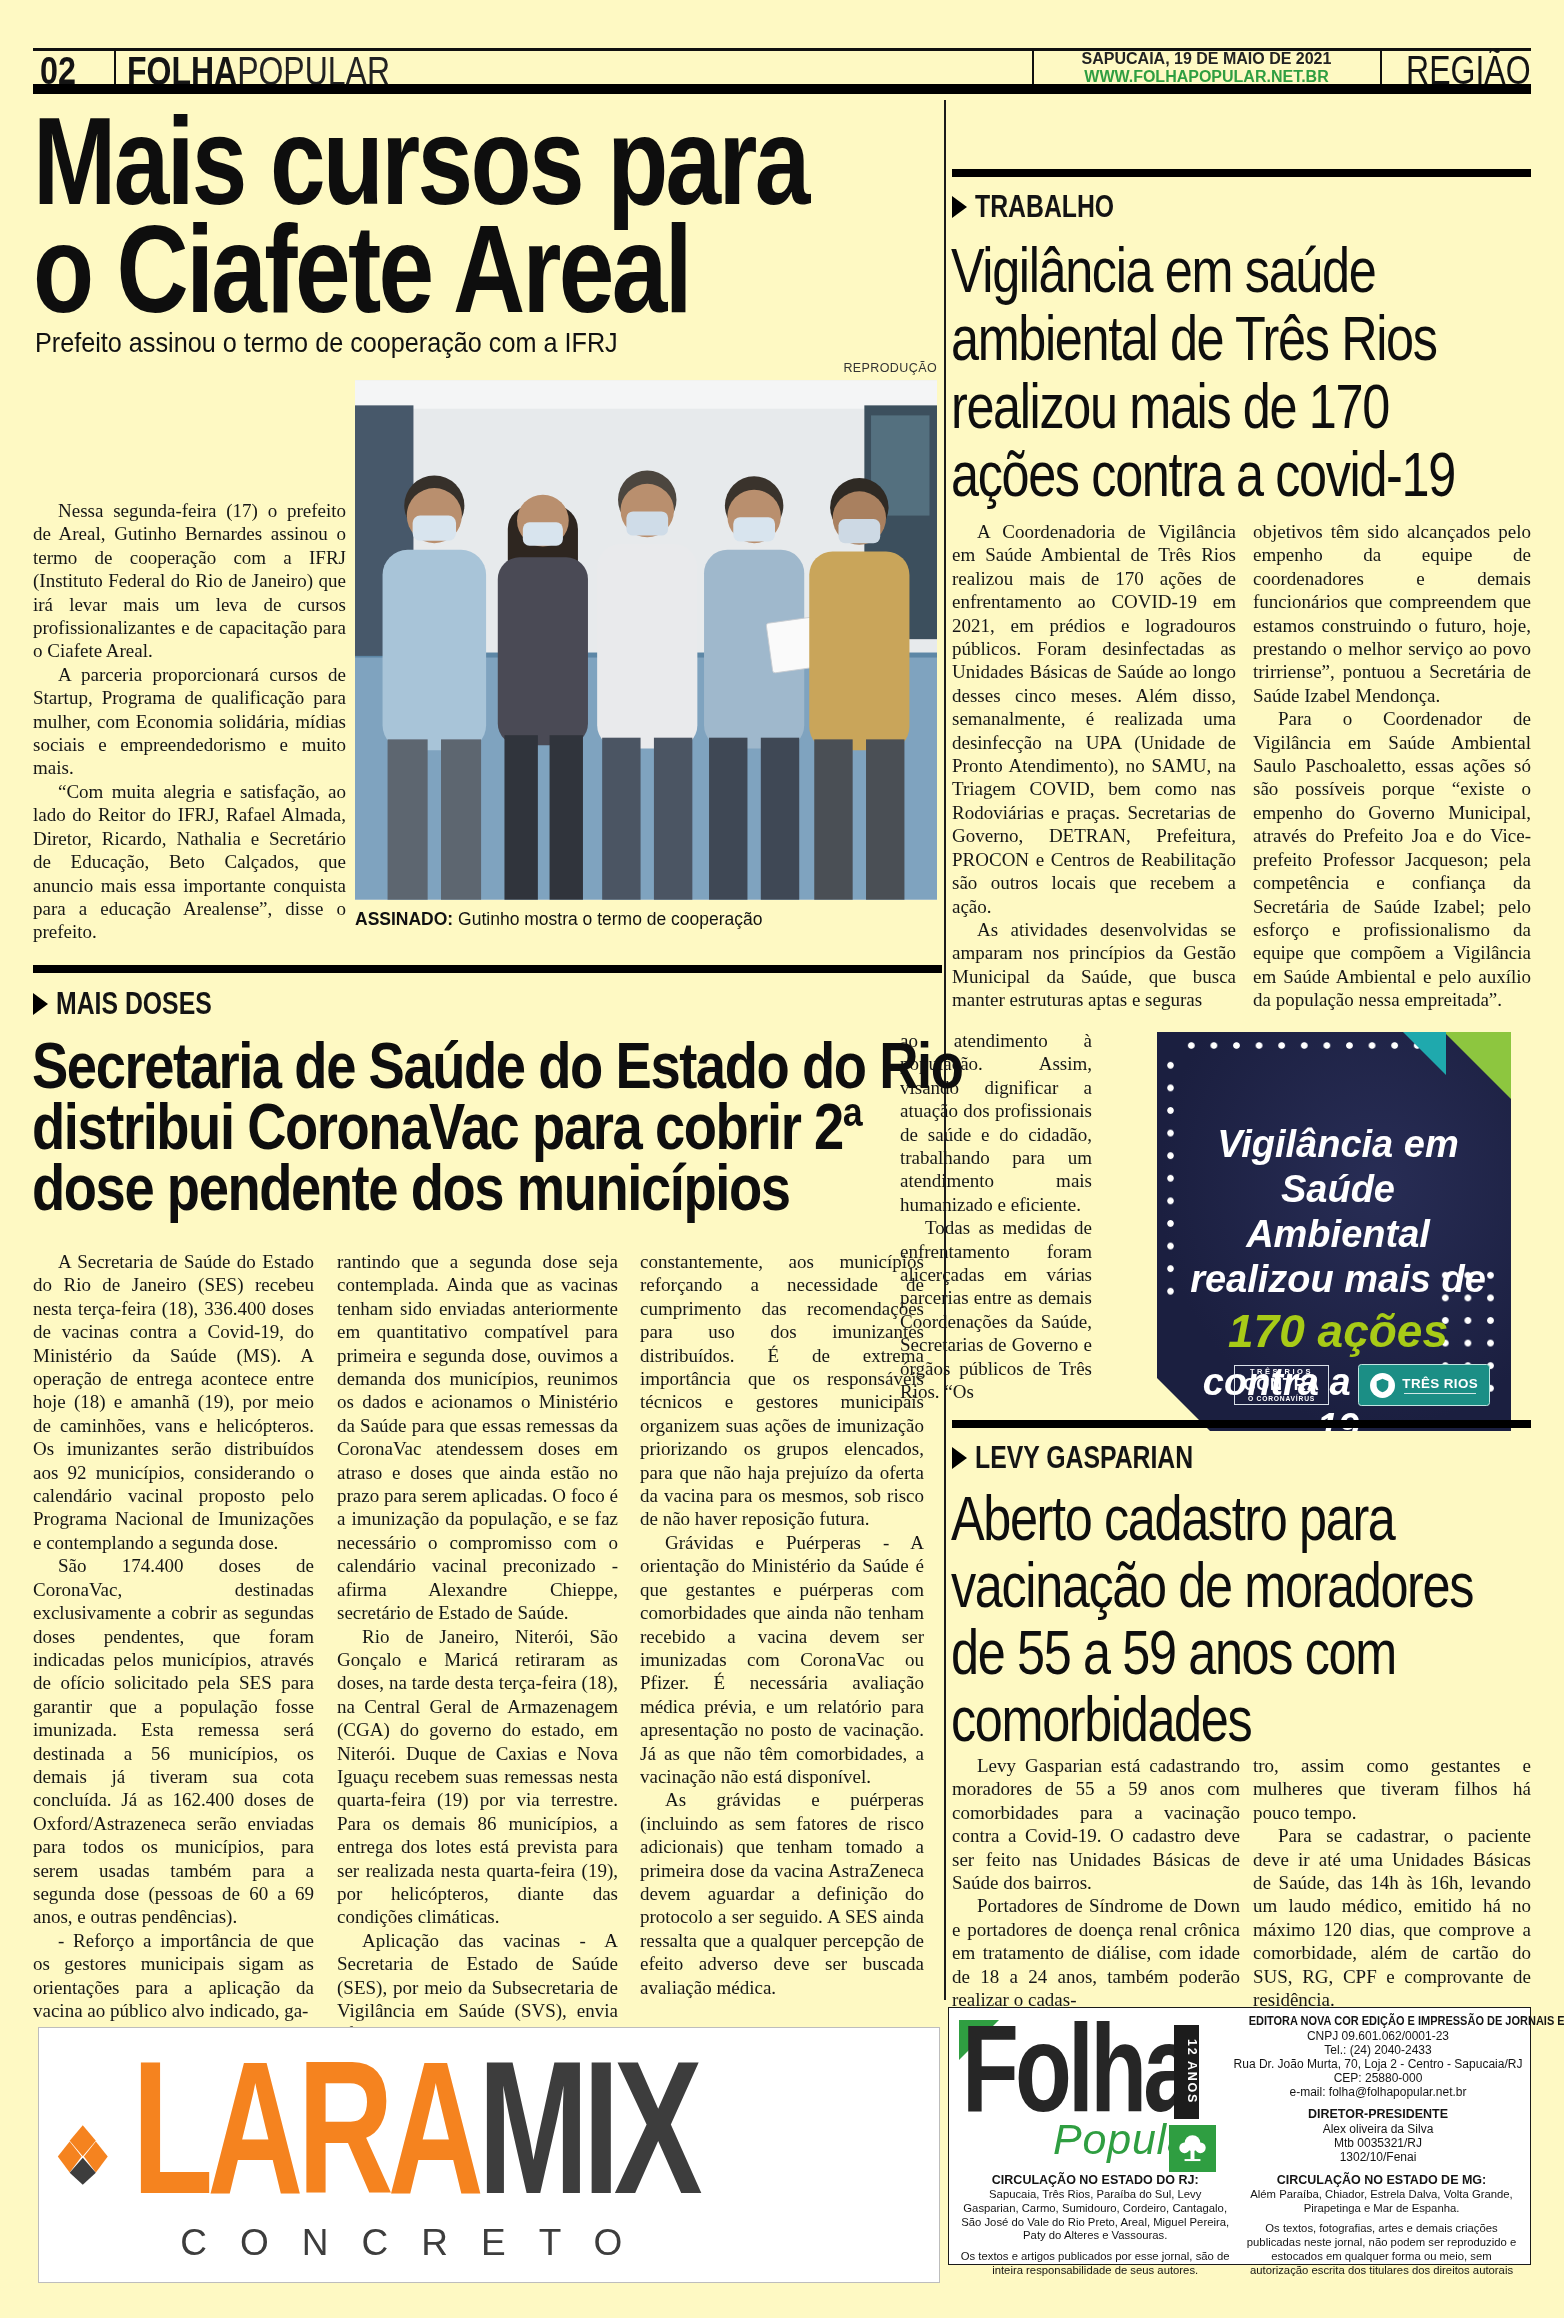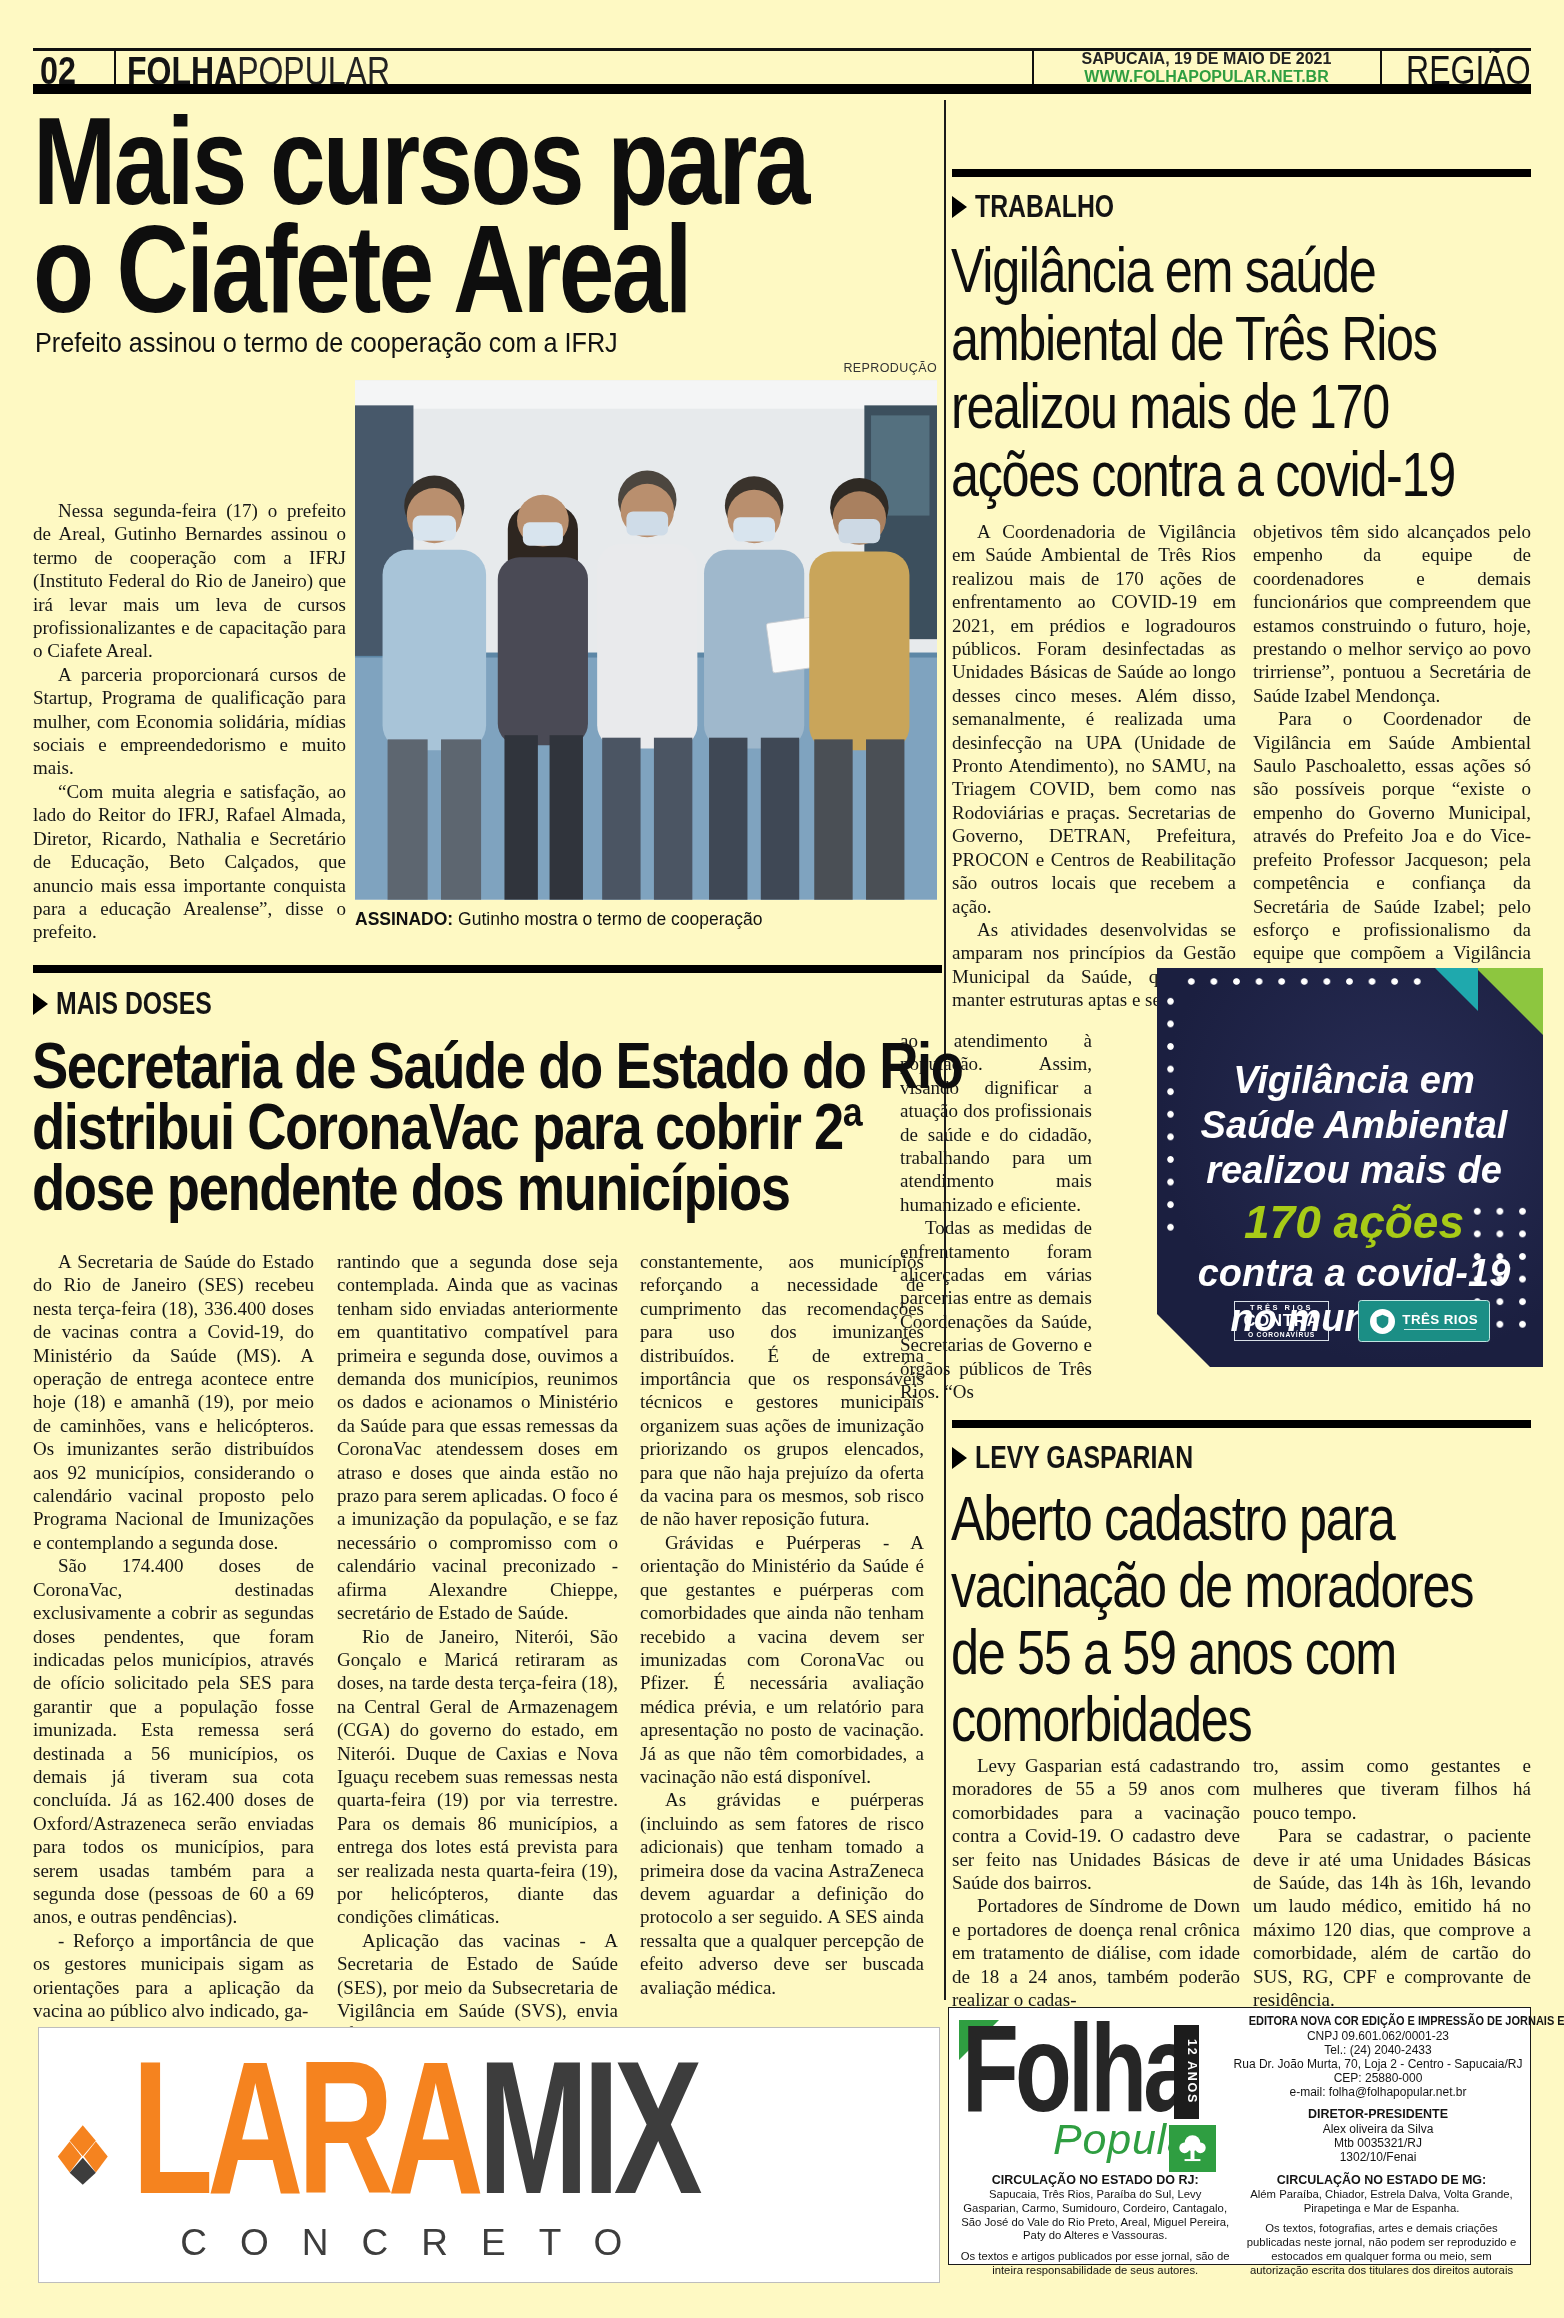--- a/index.html
+++ b/index.html
@@ -197,21 +197,21 @@
     </div>
   <div class="abs body-col cont" style="left:900px;top:1029px;width:192px;">
       <p>ao atendimento à população. Assim, visando dignificar a atuação dos profissionais de saúde e do cidadão, trabalhando para um atendimento mais humanizado e eficiente.</p>
       <p>Todas as medidas de enfrentamento foram alicerçadas em várias parcerias entre as demais Coordenações da Saúde, Secretarias de Governo e órgãos públicos de Três Rios. “Os</p>
     </div>
   <div class="abs body-col cont" style="left:1253px;top:520px;width:278px;">
       <p>objetivos têm sido alcançados pelo empenho da equipe de coordenadores e demais funcionários que compreendem que estamos construindo o futuro, hoje, prestando o melhor serviço ao povo trirriense”, pontuou a Secretária de Saúde Izabel Mendonça.</p>
       <p>Para o Coordenador de Vigilância em Saúde Ambiental Saulo Paschoaletto, essas ações só são possíveis porque “existe o empenho do Governo Municipal, através do Prefeito Joa e do Vice-prefeito Professor Jacqueson; pela competência e confiança da Secretária de Saúde Izabel; pelo esforço e profissionalismo da equipe que compõem a Vigilância em Saúde Ambiental e pelo auxílio da população nessa empreitada”.</p>
     </div>
 
-  <div class="abs inset" style="left:1157px;top:968px;width:386px;height:399px;">
+  <div class="abs inset" style="left:1157px;top:1032px;width:354px;height:399px;">
     <div class="dots-h"></div>
     <div class="dots-v"></div>
     <div class="dots-grid"></div>
     <div class="tri-green"></div>
     <div class="tri-teal"></div>
     <div class="inset-text">
       <div class="ln">Vigilância em</div>
       <div class="ln">Saúde Ambiental</div>
       <div class="ln">realizou mais de</div>
       <div class="hi">170 ações</div>

